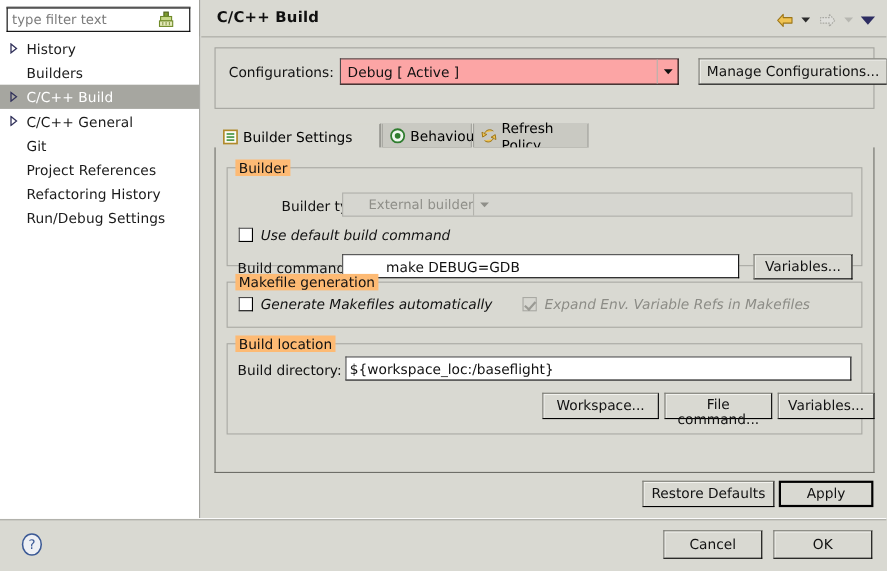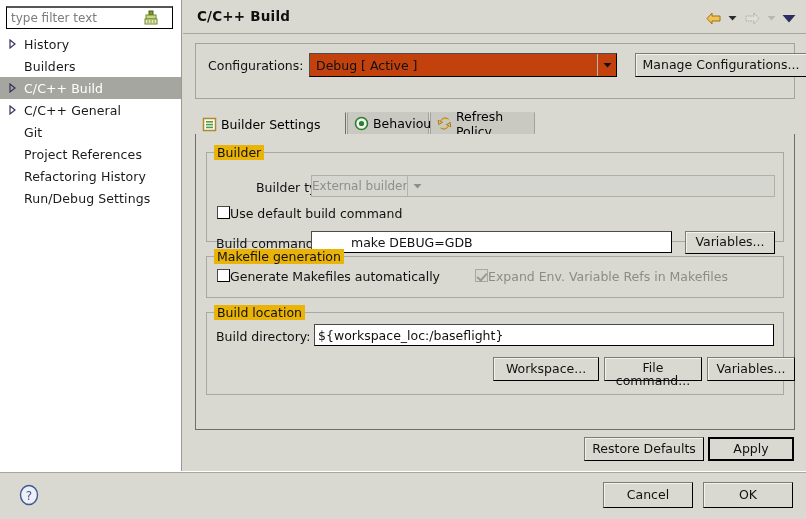--- a/index.html
+++ b/index.html
@@ -145,21 +145,21 @@
     border: 1px solid #000;
     border-top-color: #4d4d4d;
     border-left-color: #4d4d4d;
     display: flex;
     align-items: center;
     cursor: pointer;
   }
   #config-combo {
     left: 113px; top: 9px;
     width: 308px; height: 24px;
-    background: #c2410c;
+    background: #fca5a5;
   }
   #config-combo .combo-text {
     flex: 1;
     padding-left: 6px;
     font-size: 12.5px;
     color: #111;
   }
   .combo-arrowbox {
     width: 19px; height: 100%;
     border-left: 1px solid #b3b3ad;
@@ -231,21 +231,21 @@
 
   
   .group {
     position: absolute;
     border: 1px solid #a9a9a3;
     background: transparent;
   }
   .group > .glegend {
     position: absolute;
     left: 7px; top: -8px;
-    background: #eab308;
+    background: #fdba74;
     padding: 0 3px;
     font-size: 12.5px;
     color: #111;
     white-space: nowrap;
   }
   #grp-builder   { left: 10px; top: 18px;  width: 578px; height: 90px; }
   #grp-makefile  { left: 10px; top: 122px; width: 578px; height: 42px; }
   #grp-location  { left: 10px; top: 178px; width: 578px; height: 83px; }
 
   .flabel {
@@ -270,21 +270,24 @@
   .combo.disabled {
     background: #d6d6d0;
     border: 1px solid #b0b0aa;
     cursor: default;
   }
   .combo.disabled .combo-text { color: #8f8f89; }
 
   .checkrow {
     position: absolute;
     display: flex;
-    cursor: pointer;
+    align-items: center;
+    gap: 7px;
+    cursor: pointer;
+    font-style: italic;
   }
   .checkrow.disabled { cursor: default; }
   .cbox {
     width: 13px; height: 13px;
     background: #fff;
     border: 1px solid #000;
     border-top-color: #4a4a4a;
     border-left-color: #4a4a4a;
     flex: none;
     position: relative;
@@ -300,21 +303,21 @@
     width: 4px; height: 8px;
     border: solid #9a9a94;
     border-width: 0 2px 2px 0;
     transform: rotate(42deg);
   }
   .cklabel { font-size: 12.5px; color: #111; }
   .cklabel.disabled { color: #8c8c86; }
 
   
   #builder-type-label { left: 9px; top: 27px; margin-left: 40px; }
-  #builder-type-combo { left: 104px; top: 22px; width: 464px; height: 22px; }
+  #builder-type-combo { left: 104px; top: 22px; width: 464px; height: 22px; padding-left: 23px; }
   #chk-default-cmd    { left: 10px; top: 53px; }
   #build-cmd-label    { left: 9px; top: 83px; }
   #build-cmd-field    { left: 104px; top: 78px; width: 361px; height: 22px; padding-left: 39px; }
   #variables-btn-1    { position: absolute; left: 478px; top: 78px; width: 90px; height: 23px; }
 
   
   #chk-gen-makefiles  { left: 10px; top: 12px; }
   #chk-expand-env     { left: 268px; top: 12px; }
 
   

